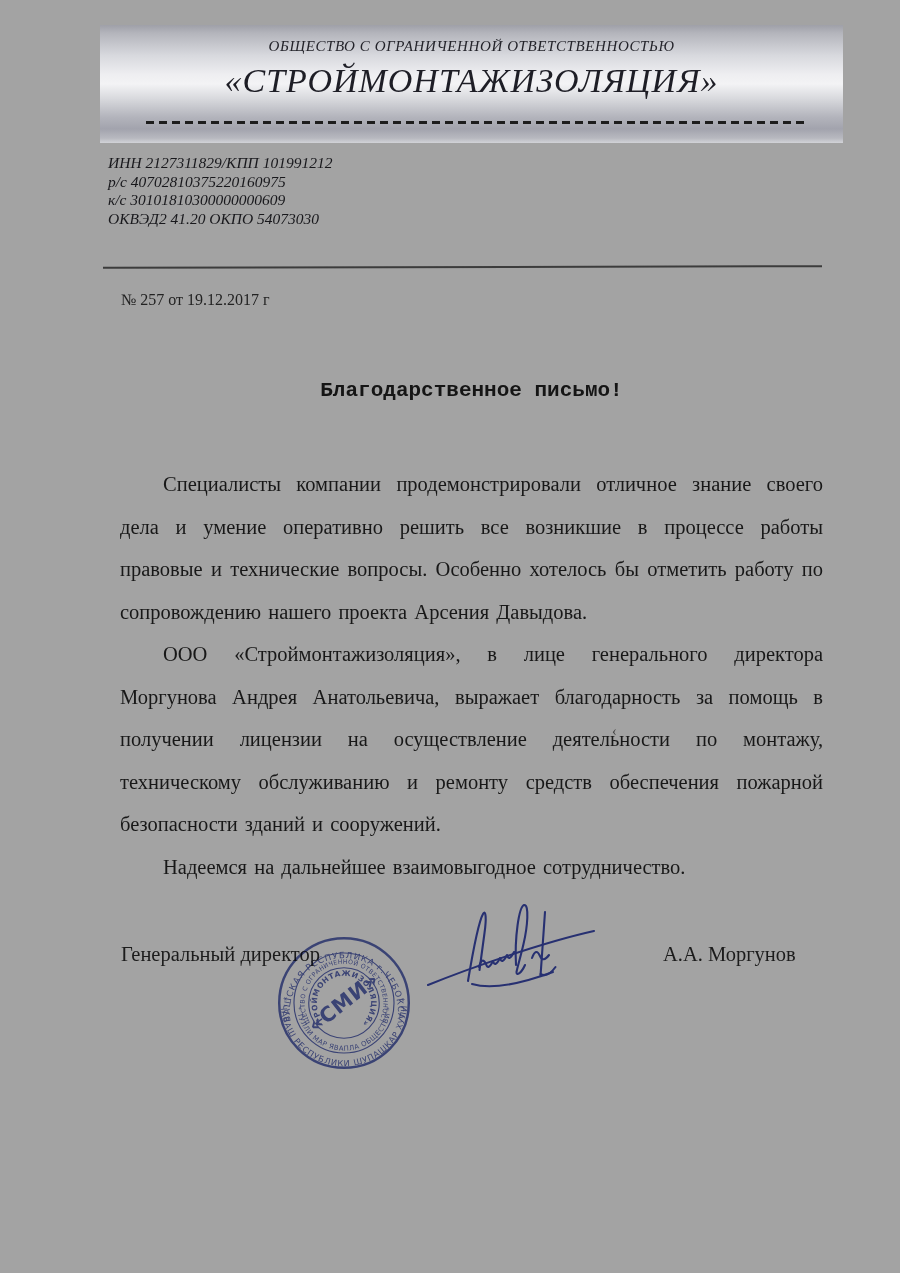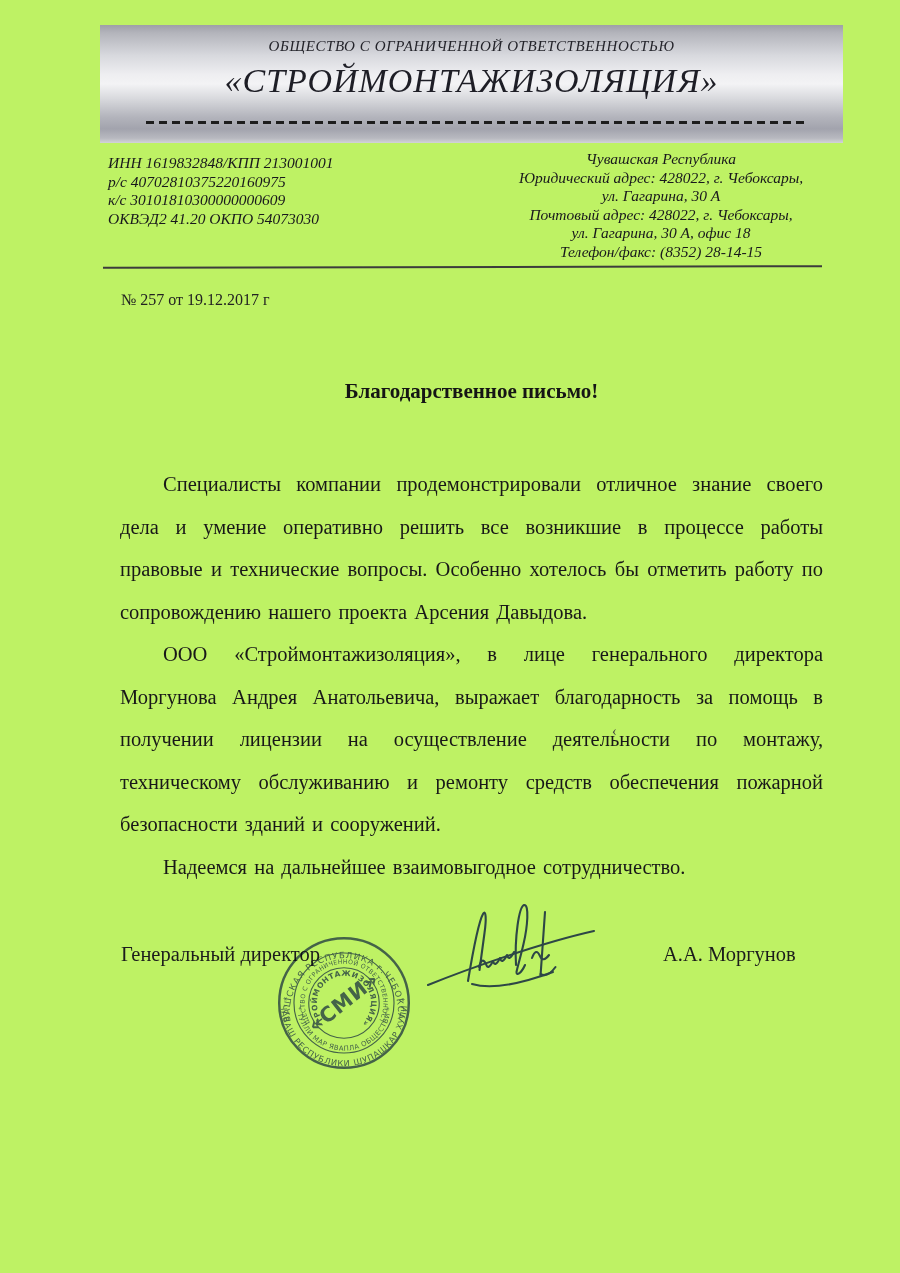--- a/index.html
+++ b/index.html
@@ -1,20 +1,20 @@
 <!DOCTYPE html>
 <html><head>
 <meta charset="utf-8">
 <style>
   html,body{margin:0;padding:0;background:#e9e9e9;}
   .page{
     position:relative;
     width:900px;height:1273px;
     margin:0 auto;
-    background:#bef264;
+    background:#a3a3a3;
     font-family:"Liberation Serif", serif;
     color:#1c1c1c;
     overflow:hidden;
   }
   
   .header-box{
     position:absolute;left:100px;top:25px;width:743px;height:118px;
     background:linear-gradient(180deg,
       #9fa0a8 0%, #b4b5bc 7%, #d8d9de 26%, #eeeef1 42%, #f3f3f5 50%,
       #d9dade 62%, #b3b4bc 78%, #a2a3ad 88%, #b8b9c0 96%, #d2d3d8 100%);
@@ -39,21 +39,21 @@
   .req div{white-space:pre-wrap;}
   
   .rule{
     position:absolute;left:103px;top:266px;width:719px;height:0;
     border-top:2px solid #3c3c3c;transform:rotate(-0.12deg);
   }
   
   .ref-line{position:absolute;left:121px;top:291px;font-size:16px;color:#222;}
   .letter-title{
     position:absolute;left:120px;top:379px;width:703px;
-    text-align:center;font-weight:bold;font-size:21px;color:#151515;
+    text-align:center;font-weight:bold;font-size:21px;color:#151515;font-family:Liberation Mono, monospace;
   }
   .body-text{
     position:absolute;left:120px;top:463px;width:703px;
     font-size:20.5px;line-height:42.5px;text-align:justify;word-spacing:2px;color:#181818;
   }
   .body-text p{margin:0;text-indent:43px;}
   .stray-mark{
     position:absolute;left:612px;top:724px;font-size:14px;color:#444;
   }
   
@@ -68,34 +68,26 @@
 
 <div class="page">
 
   <div class="header-box">
     <div class="org-type">ОБЩЕСТВО С ОГРАНИЧЕННОЙ ОТВЕТСТВЕННОСТЬЮ</div>
     <div class="company-name">«СТРОЙМОНТАЖИЗОЛЯЦИЯ»</div>
     <div class="header-dashes"></div>
   </div>
 
   <div class="req req-left">
-    <div>ИНН 1619832848/КПП 213001001</div>
+    <div>ИНН 2127311829/КПП 101991212</div>
     <div>р/с 40702810375220160975</div>
     <div>к/с 30101810300000000609</div>
     <div>ОКВЭД2 41.20 ОКПО 54073030</div>
   </div>
 
-  <div class="req req-right">
-    <div>Чувашская Республика</div>
-    <div>Юридический адрес: 428022, г. Чебоксары,</div>
-    <div>ул. Гагарина, 30 А</div>
-    <div>Почтовый адрес: 428022, г. Чебоксары,</div>
-    <div>ул. Гагарина, 30 А, офис 18</div>
-    <div>Телефон/факс: (8352) 28-14-15</div>
-  </div>
 
   <div class="rule"></div>
 
   <div class="ref-line">№ 257 от 19.12.2017 г</div>
 
   <div class="letter-title">Благодарственное письмо!</div>
 
   <div class="body-text">
     <p>Специалисты компании продемонстрировали отличное знание своего дела и умение оперативно решить все возникшие в процессе работы правовые и технические вопросы. Особенно хотелось бы отметить работу по сопровождению нашего проекта Арсения Давыдова.</p>
     <p>ООО «Строймонтажизоляция», в лице генерального директора Моргунова Андрея Анатольевича, выражает благодарность за помощь в получении лицензии на осуществление деятельности по монтажу, техническому обслуживанию и ремонту средств обеспечения пожарной безопасности зданий и сооружений.</p>

